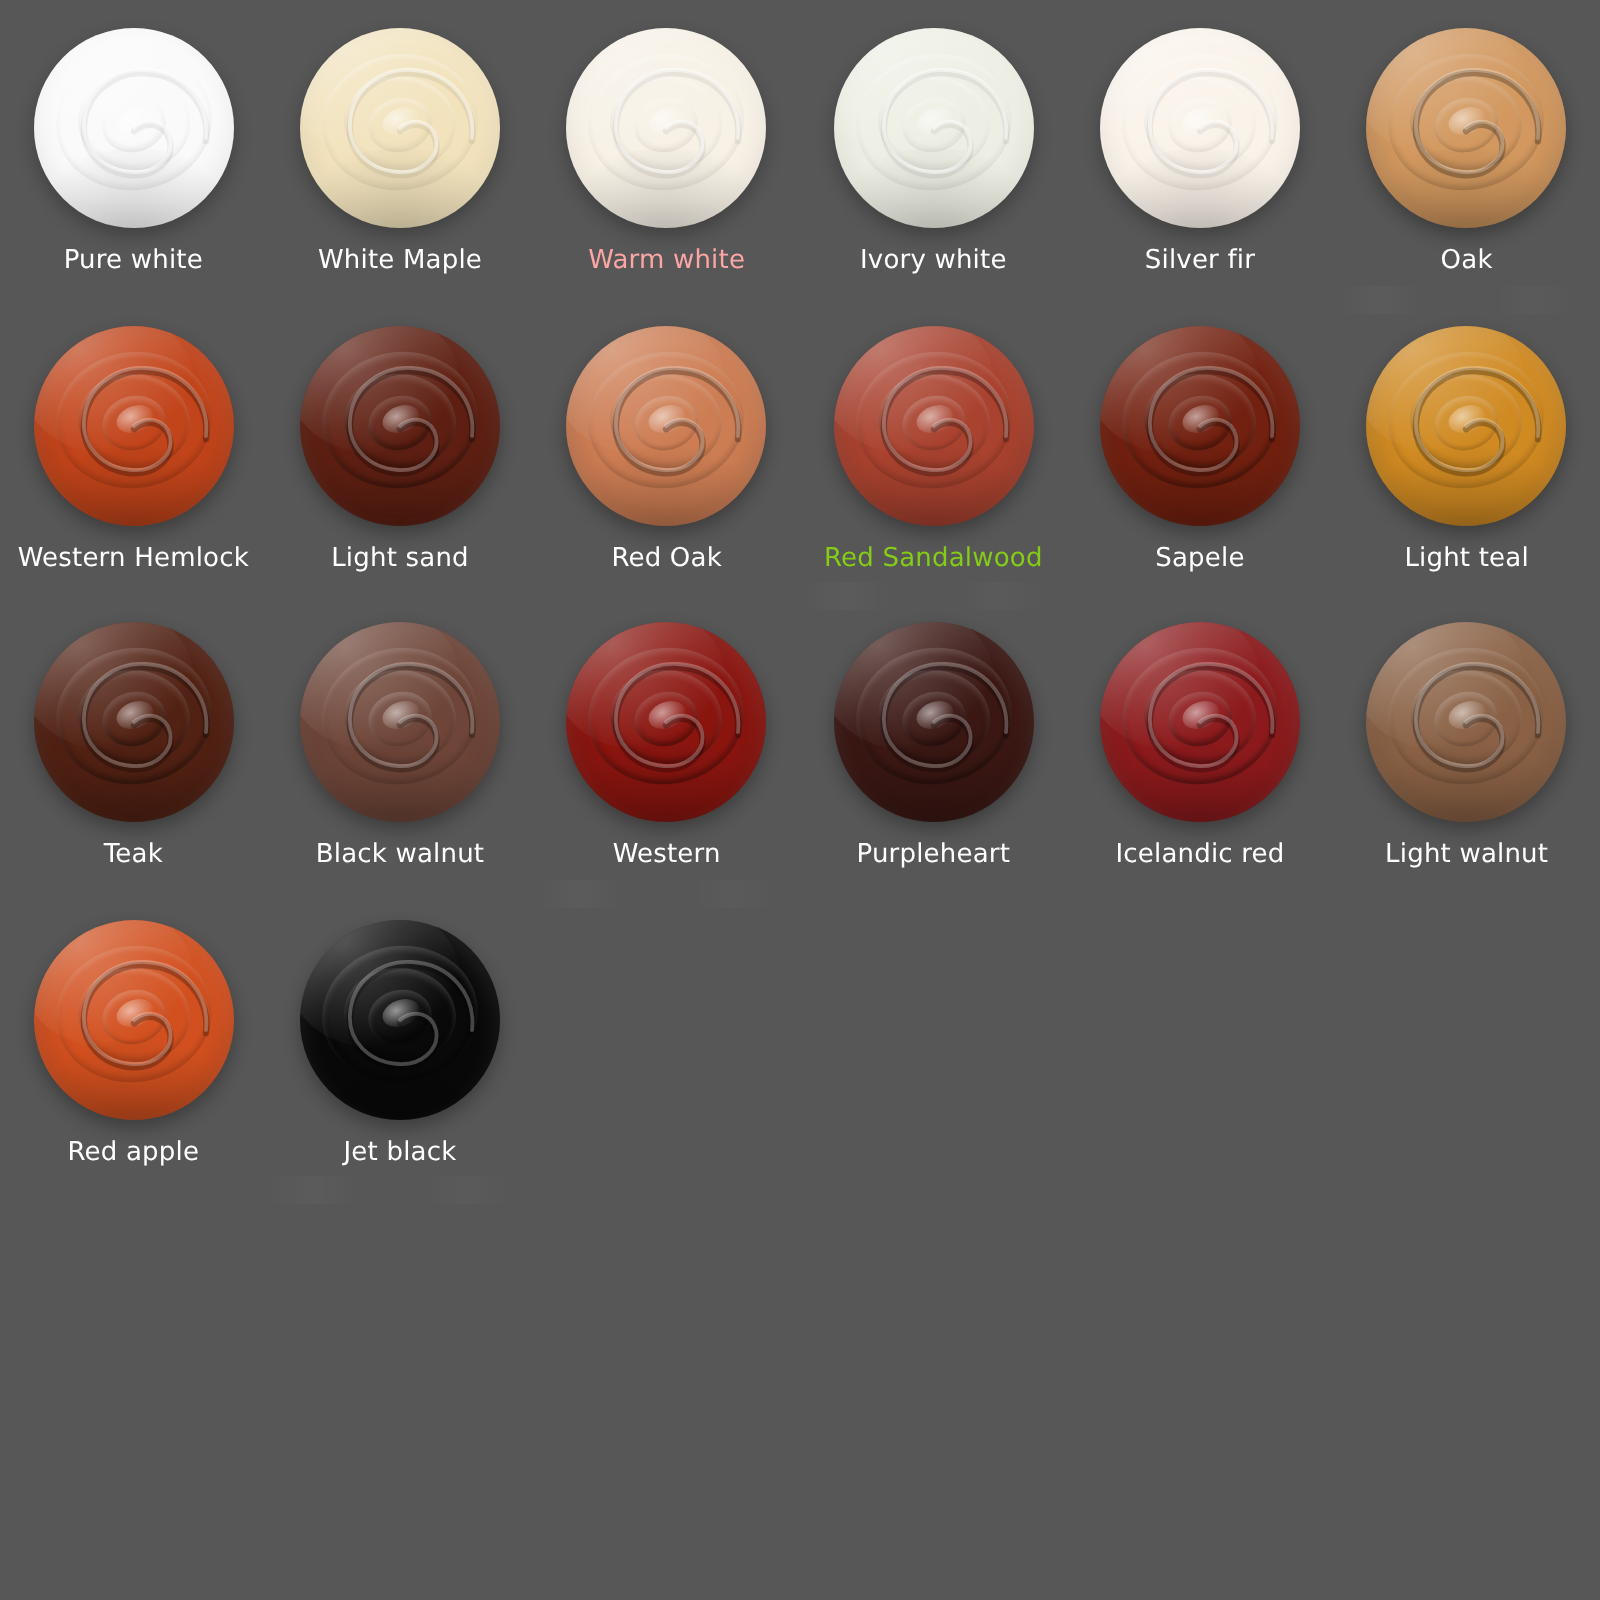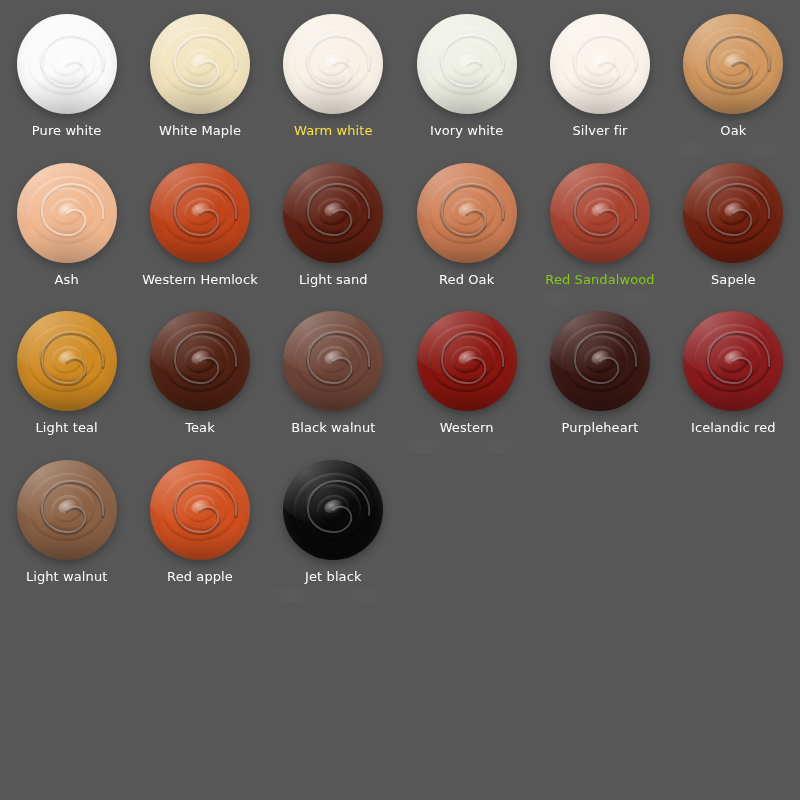--- a/index.html
+++ b/index.html
@@ -242,21 +242,21 @@
           <div class="ridge ridge-inner"></div>
           <div class="swirl-hilite"></div>
         </div>
         <div class="swirl">
           <svg viewBox="0 0 100 100" preserveAspectRatio="none">
             <path d="M50 50 C 57 44, 66 47, 68 55 C 70 65, 60 73, 49 72 C 34 71, 24 60, 25 47 C 26 31, 40 20, 56 21 C 75 22, 88 37, 86 55" fill="none" stroke="rgba(0,0,0,0.06)" stroke-width="3.2" stroke-linecap="round" transform="translate(0,1.6)"></path>
             <path d="M50 50 C 57 44, 66 47, 68 55 C 70 65, 60 73, 49 72 C 34 71, 24 60, 25 47 C 26 31, 40 20, 56 21 C 75 22, 88 37, 86 55" fill="none" stroke="rgba(255,255,255,0.50)" stroke-width="1.9" stroke-linecap="round"></path>
           </svg>
         </div>
       </div>
-      <div class="swatch-label" style="color: #fde047;">Warm white</div>
+      <div class="swatch-label" style="color: #fca5a5;">Warm white</div>
     </div>
     <div class="swatch-cell">
       <div class="dollop-wrap">
         <div class="dollop light" style="background: rgb(238, 239, 228);">
           <div class="ridge ridge-outer"></div>
           <div class="ridge ridge-mid"></div>
           <div class="ridge ridge-inner"></div>
           <div class="swirl-hilite"></div>
         </div>
         <div class="swirl">
@@ -298,37 +298,20 @@
             <path d="M50 50 C 57 44, 66 47, 68 55 C 70 65, 60 73, 49 72 C 34 71, 24 60, 25 47 C 26 31, 40 20, 56 21 C 75 22, 88 37, 86 55" fill="none" stroke="rgba(0,0,0,0.26)" stroke-width="3.2" stroke-linecap="round" transform="translate(0,1.6)"></path>
             <path d="M50 50 C 57 44, 66 47, 68 55 C 70 65, 60 73, 49 72 C 34 71, 24 60, 25 47 C 26 31, 40 20, 56 21 C 75 22, 88 37, 86 55" fill="none" stroke="rgba(255,255,255,0.26)" stroke-width="1.9" stroke-linecap="round"></path>
           </svg>
         </div>
       </div>
       <div class="swatch-label" style="color: rgb(255, 255, 255);">Oak</div>
       <div class="ghost-row"></div>
     </div>
     <div class="swatch-cell">
       <div class="dollop-wrap">
-        <div class="dollop light" style="background: rgb(240, 183, 143);">
-          <div class="ridge ridge-outer"></div>
-          <div class="ridge ridge-mid"></div>
-          <div class="ridge ridge-inner"></div>
-          <div class="swirl-hilite"></div>
-        </div>
-        <div class="swirl">
-          <svg viewBox="0 0 100 100" preserveAspectRatio="none">
-            <path d="M50 50 C 57 44, 66 47, 68 55 C 70 65, 60 73, 49 72 C 34 71, 24 60, 25 47 C 26 31, 40 20, 56 21 C 75 22, 88 37, 86 55" fill="none" stroke="rgba(0,0,0,0.06)" stroke-width="3.2" stroke-linecap="round" transform="translate(0,1.6)"></path>
-            <path d="M50 50 C 57 44, 66 47, 68 55 C 70 65, 60 73, 49 72 C 34 71, 24 60, 25 47 C 26 31, 40 20, 56 21 C 75 22, 88 37, 86 55" fill="none" stroke="rgba(255,255,255,0.50)" stroke-width="1.9" stroke-linecap="round"></path>
-          </svg>
-        </div>
-      </div>
-      <div class="swatch-label" style="color: rgb(255, 255, 255);">Ash</div>
-    </div>
-    <div class="swatch-cell">
-      <div class="dollop-wrap">
         <div class="dollop" style="background: rgb(194, 68, 26);">
           <div class="ridge ridge-outer"></div>
           <div class="ridge ridge-mid"></div>
           <div class="ridge ridge-inner"></div>
           <div class="swirl-hilite"></div>
         </div>
         <div class="swirl">
           <svg viewBox="0 0 100 100" preserveAspectRatio="none">
             <path d="M50 50 C 57 44, 66 47, 68 55 C 70 65, 60 73, 49 72 C 34 71, 24 60, 25 47 C 26 31, 40 20, 56 21 C 75 22, 88 37, 86 55" fill="none" stroke="rgba(0,0,0,0.26)" stroke-width="3.2" stroke-linecap="round" transform="translate(0,1.6)"></path>
             <path d="M50 50 C 57 44, 66 47, 68 55 C 70 65, 60 73, 49 72 C 34 71, 24 60, 25 47 C 26 31, 40 20, 56 21 C 75 22, 88 37, 86 55" fill="none" stroke="rgba(255,255,255,0.26)" stroke-width="1.9" stroke-linecap="round"></path>

